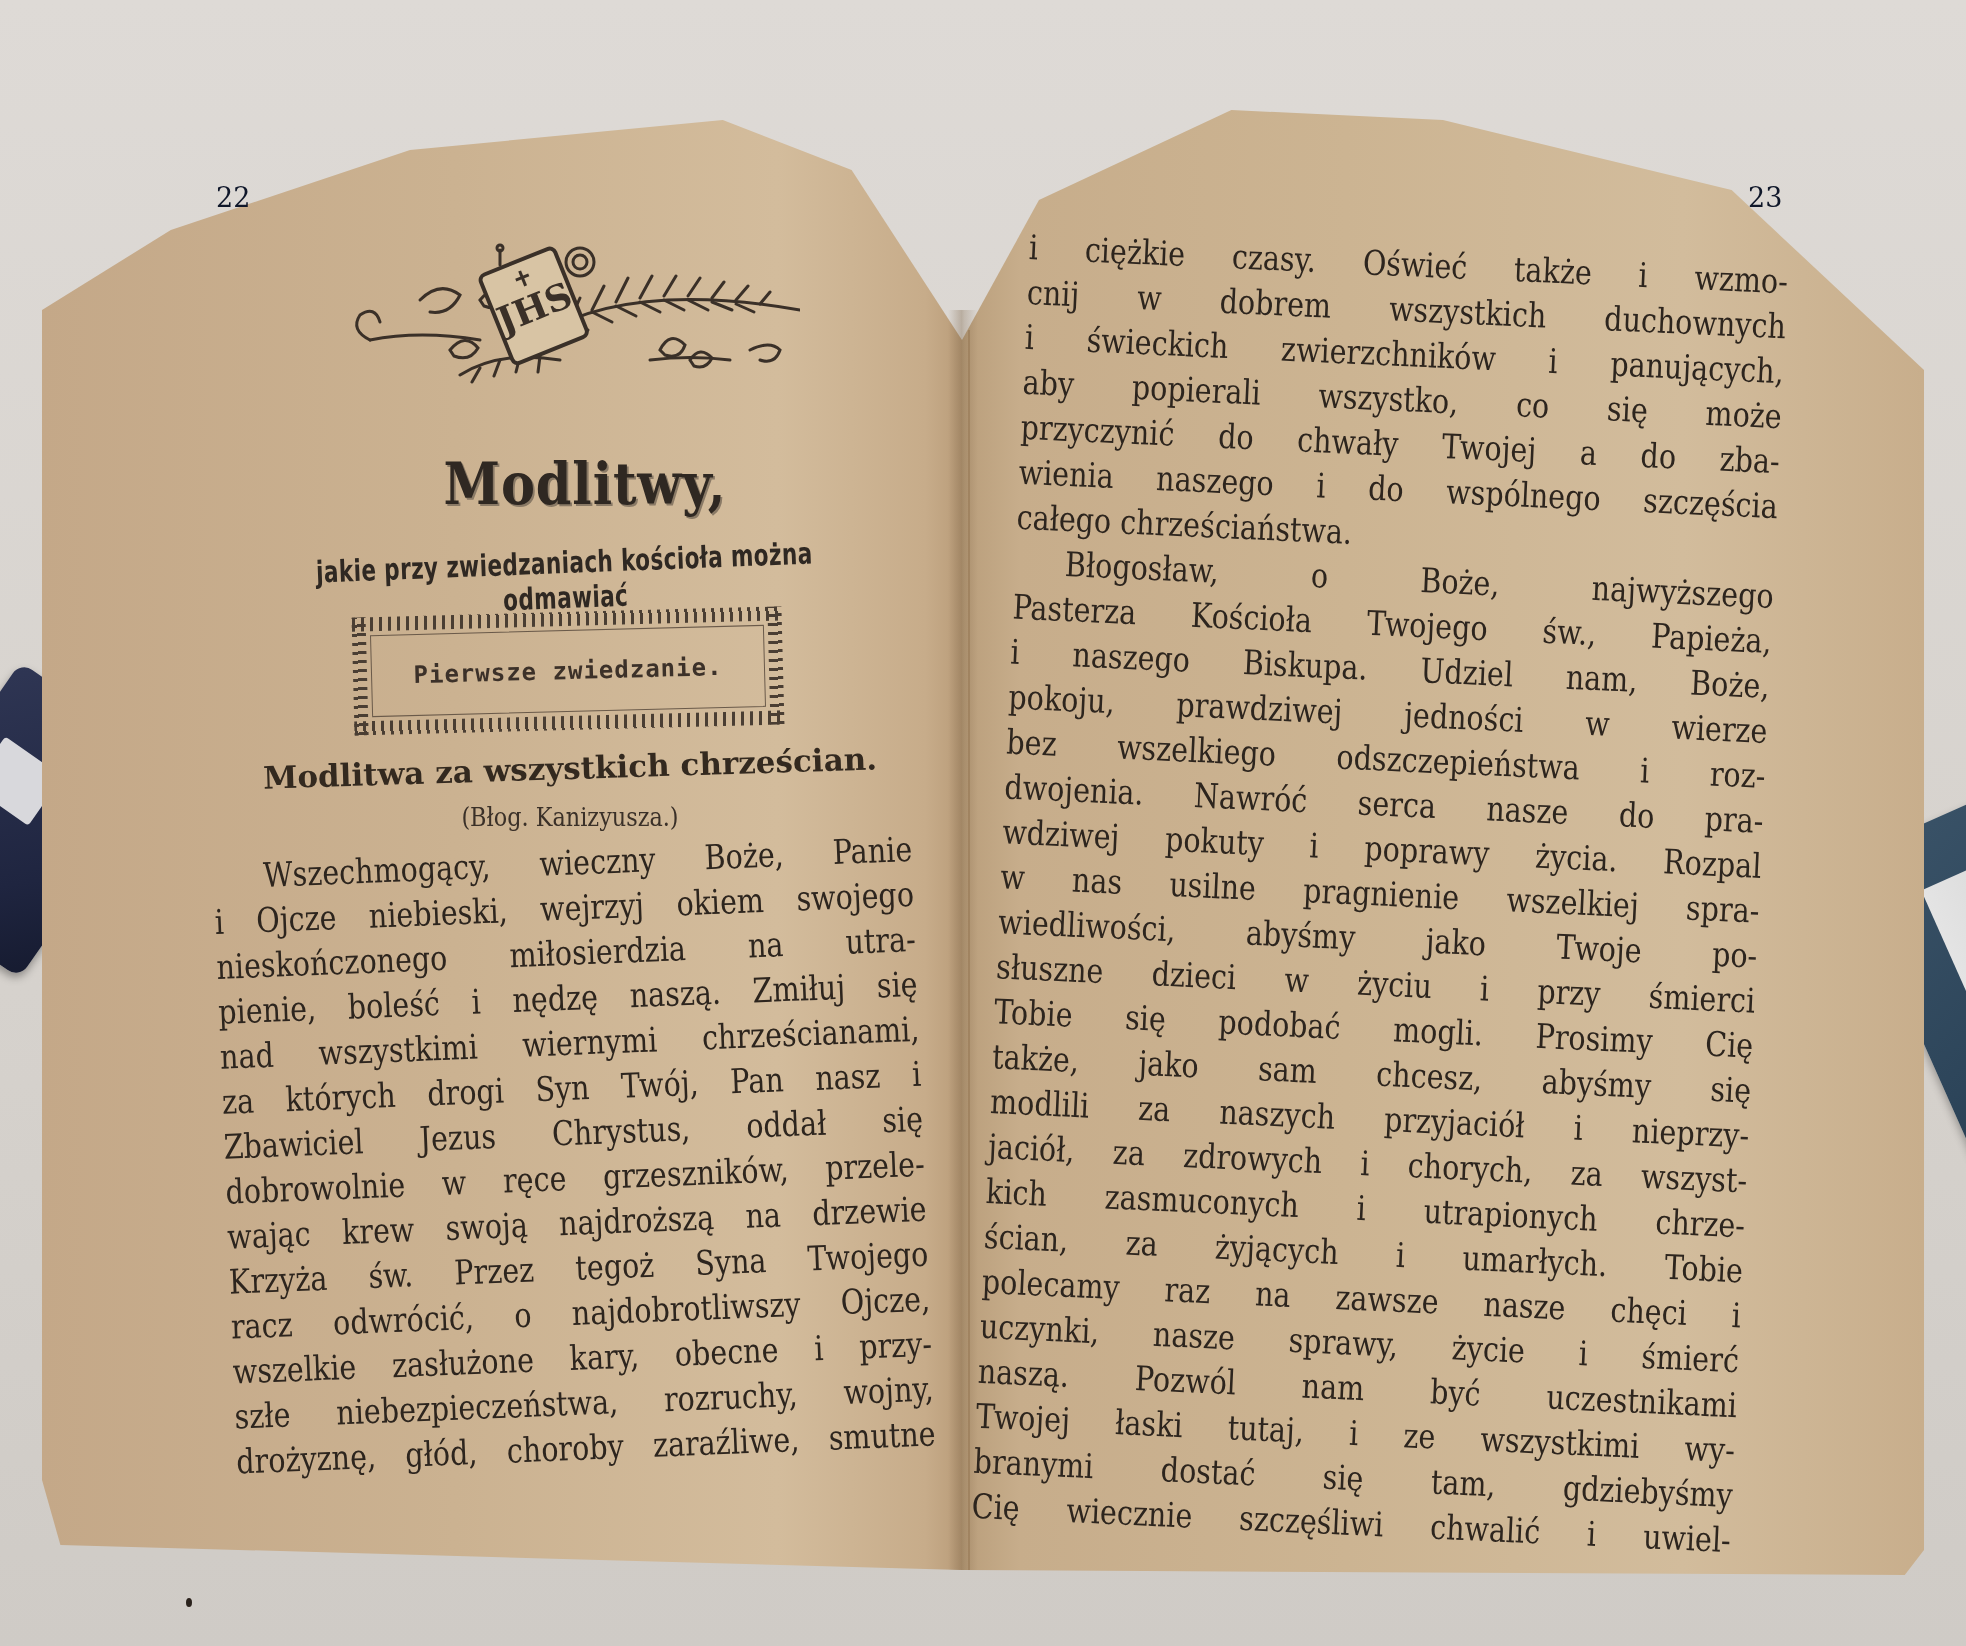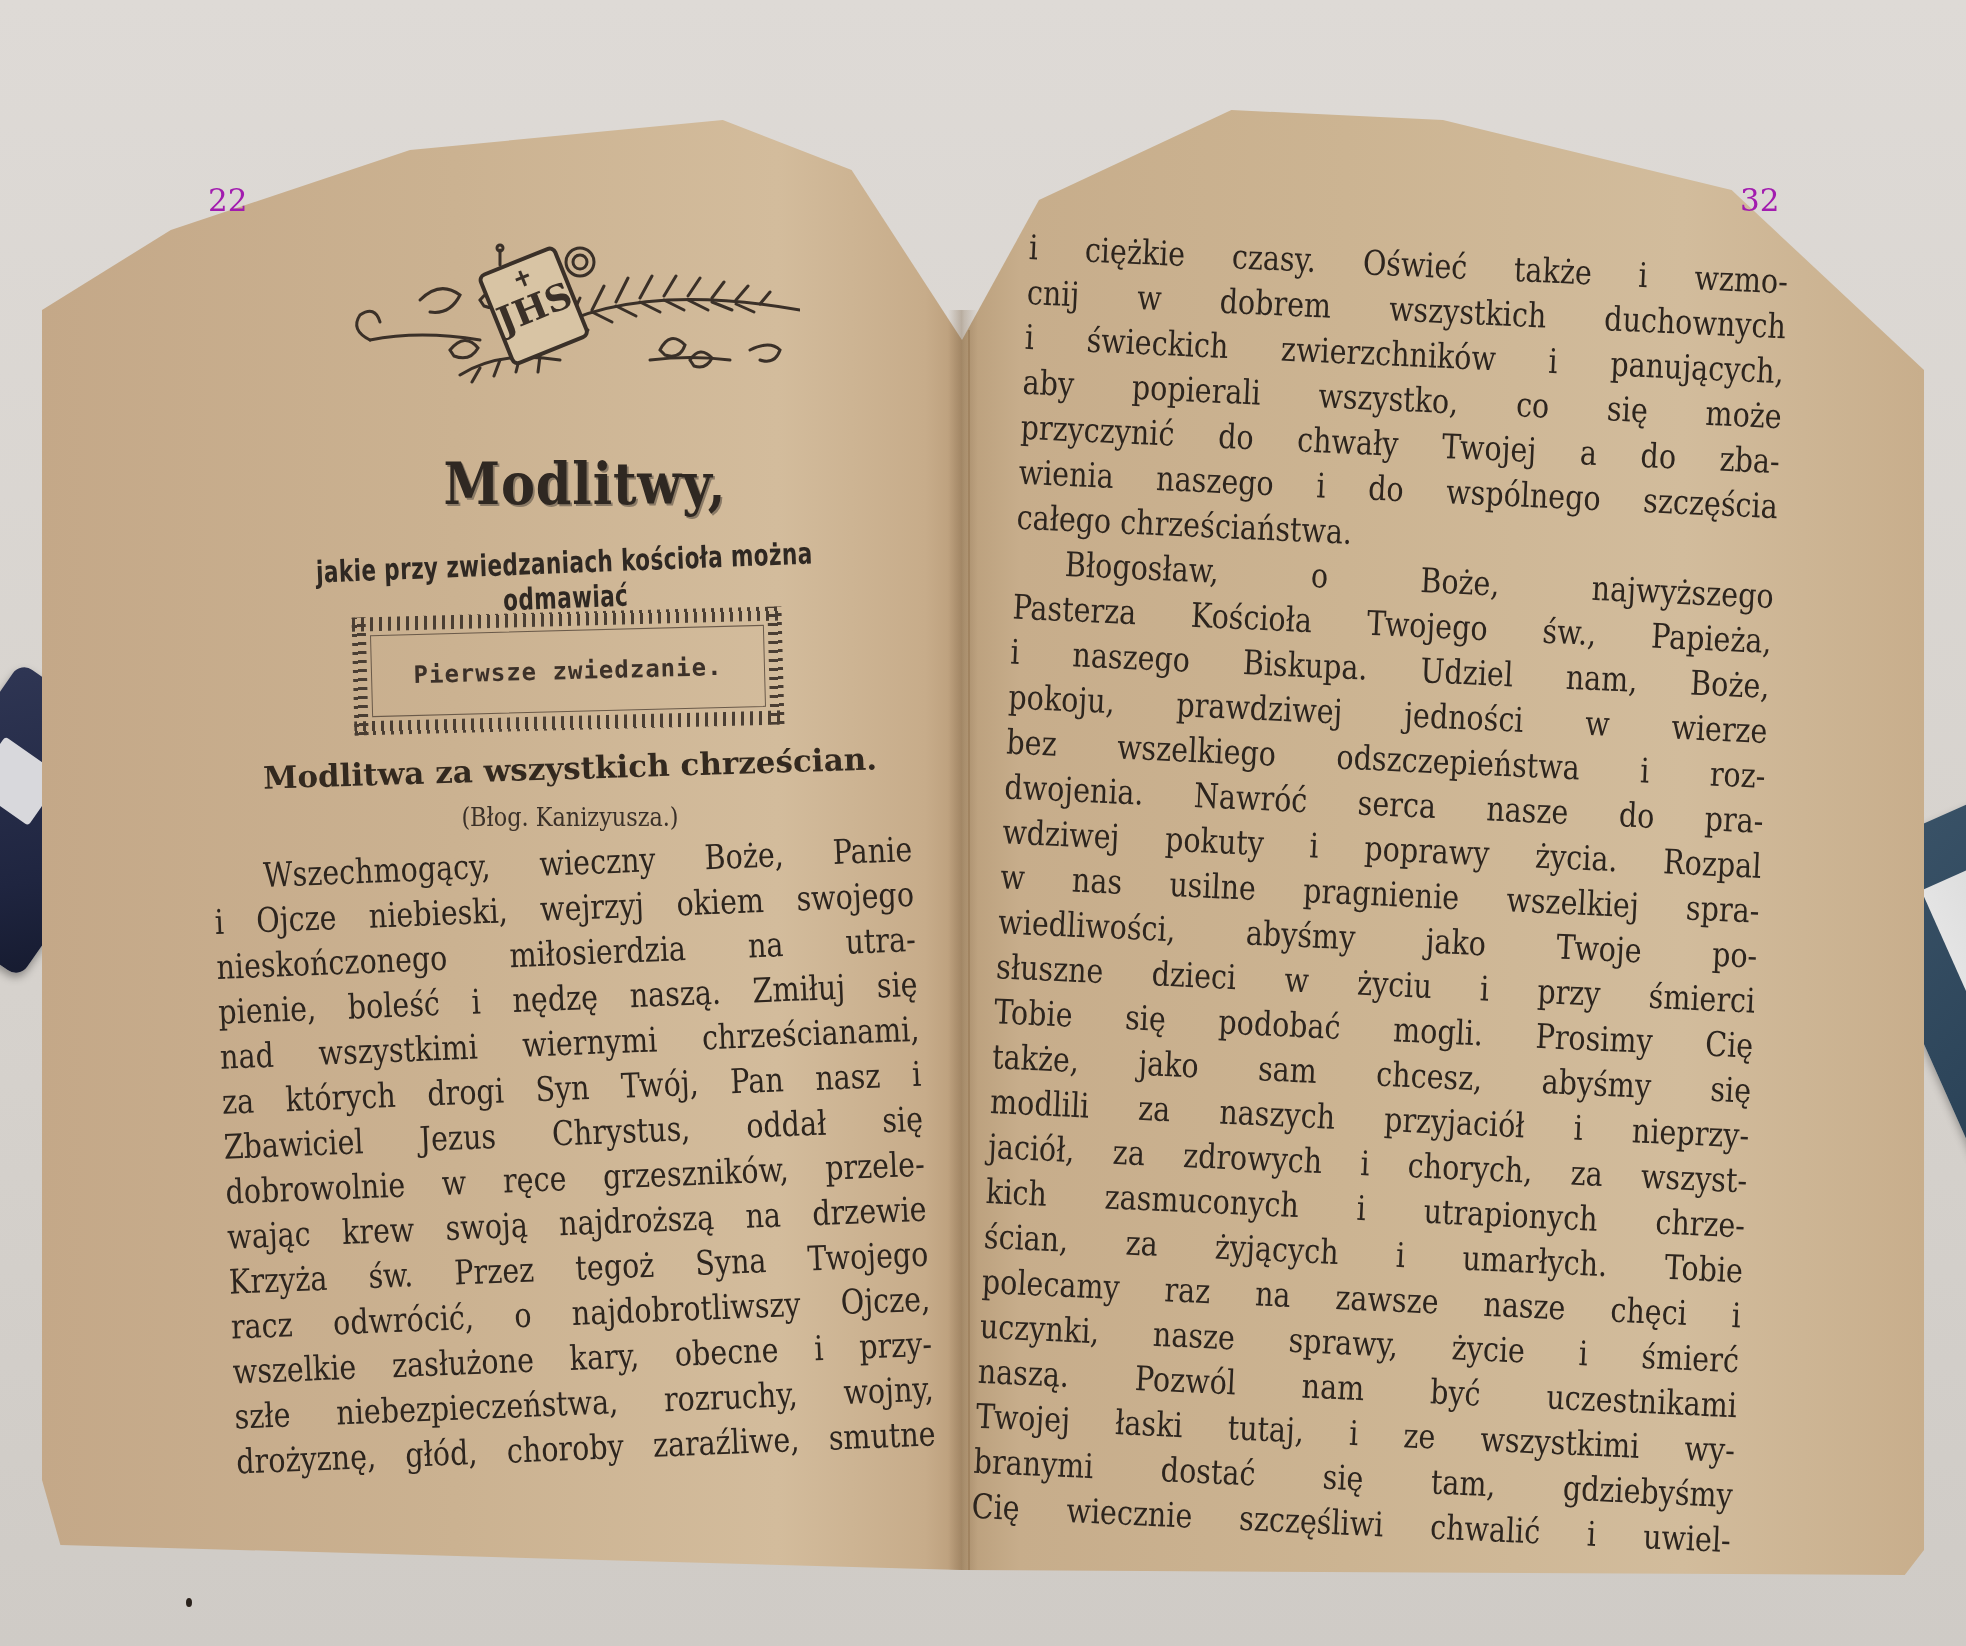--- a/index.html
+++ b/index.html
@@ -53,22 +53,23 @@
     }
     .gutter {
       position: absolute; left: 948px; top: 310px; width: 30px; height: 1260px;
       background: linear-gradient(90deg, rgba(120,95,65,0) 0%, rgba(120,95,65,0.35) 45%, rgba(120,95,65,0.25) 55%, rgba(120,95,65,0) 100%);
     }
     .crease {
       position: absolute; left: 968px; top: 330px; width: 2px; height: 1240px;
       background: rgba(150,120,85,0.6);
     }
     .page-number {
-      position: absolute; font-size: 31px; color: #a21caf;
-      font-family: "DejaVu Serif", "Liberation Serif", serif;
+      position: absolute; font-size: 27px; color: #0f172a;
+      font-family: "DejaVu Serif", "Liberation Serif", serif;
+      margin-left: 8px;
     }
     .emblem {
       position: absolute; left: 330px; top: 240px; width: 470px; height: 160px;
     }
     .title-main {
       position: absolute; left: 420px; top: 450px; width: 330px; text-align: center;
       font-family: "DejaVu Serif", "Liberation Serif", serif;
       font-size: 58px; font-weight: bold; color: #2f2822;
       letter-spacing: 1px;
       text-shadow: 2px 2px 0 #8a7a66;
@@ -203,21 +204,21 @@
     <span class="line">Zbawiciel Jezus Chrystus, oddał się</span>
     <span class="line">dobrowolnie w ręce grzeszników, przele-</span>
     <span class="line">wając krew swoją najdroższą na drzewie</span>
     <span class="line">Krzyża św. Przez tegoż Syna Twojego</span>
     <span class="line">racz odwrócić, o najdobrotliwszy Ojcze,</span>
     <span class="line">wszelkie zasłużone kary, obecne i przy-</span>
     <span class="line">szłe niebezpieczeństwa, rozruchy, wojny,</span>
     <span class="line">drożyznę, głód, choroby zaraźliwe, smutne</span>
   </div>
 
-  <div class="page-number" style="left:1740px; top:182px;">32</div>
+  <div class="page-number" style="left:1740px; top:182px;">23</div>
 
   <div class="body-text right-body">
     <span class="line">i ciężkie czasy. Oświeć także i wzmo-</span>
     <span class="line">cnij w dobrem wszystkich duchownych</span>
     <span class="line">i świeckich zwierzchników i panujących,</span>
     <span class="line">aby popierali wszystko, co się może</span>
     <span class="line">przyczynić do chwały Twojej a do zba-</span>
     <span class="line">wienia naszego i do wspólnego szczęścia</span>
     <span class="line" style="text-align-last:left;">całego chrześciaństwa.</span>
     <span class="line indent">Błogosław, o Boże, najwyższego</span>

